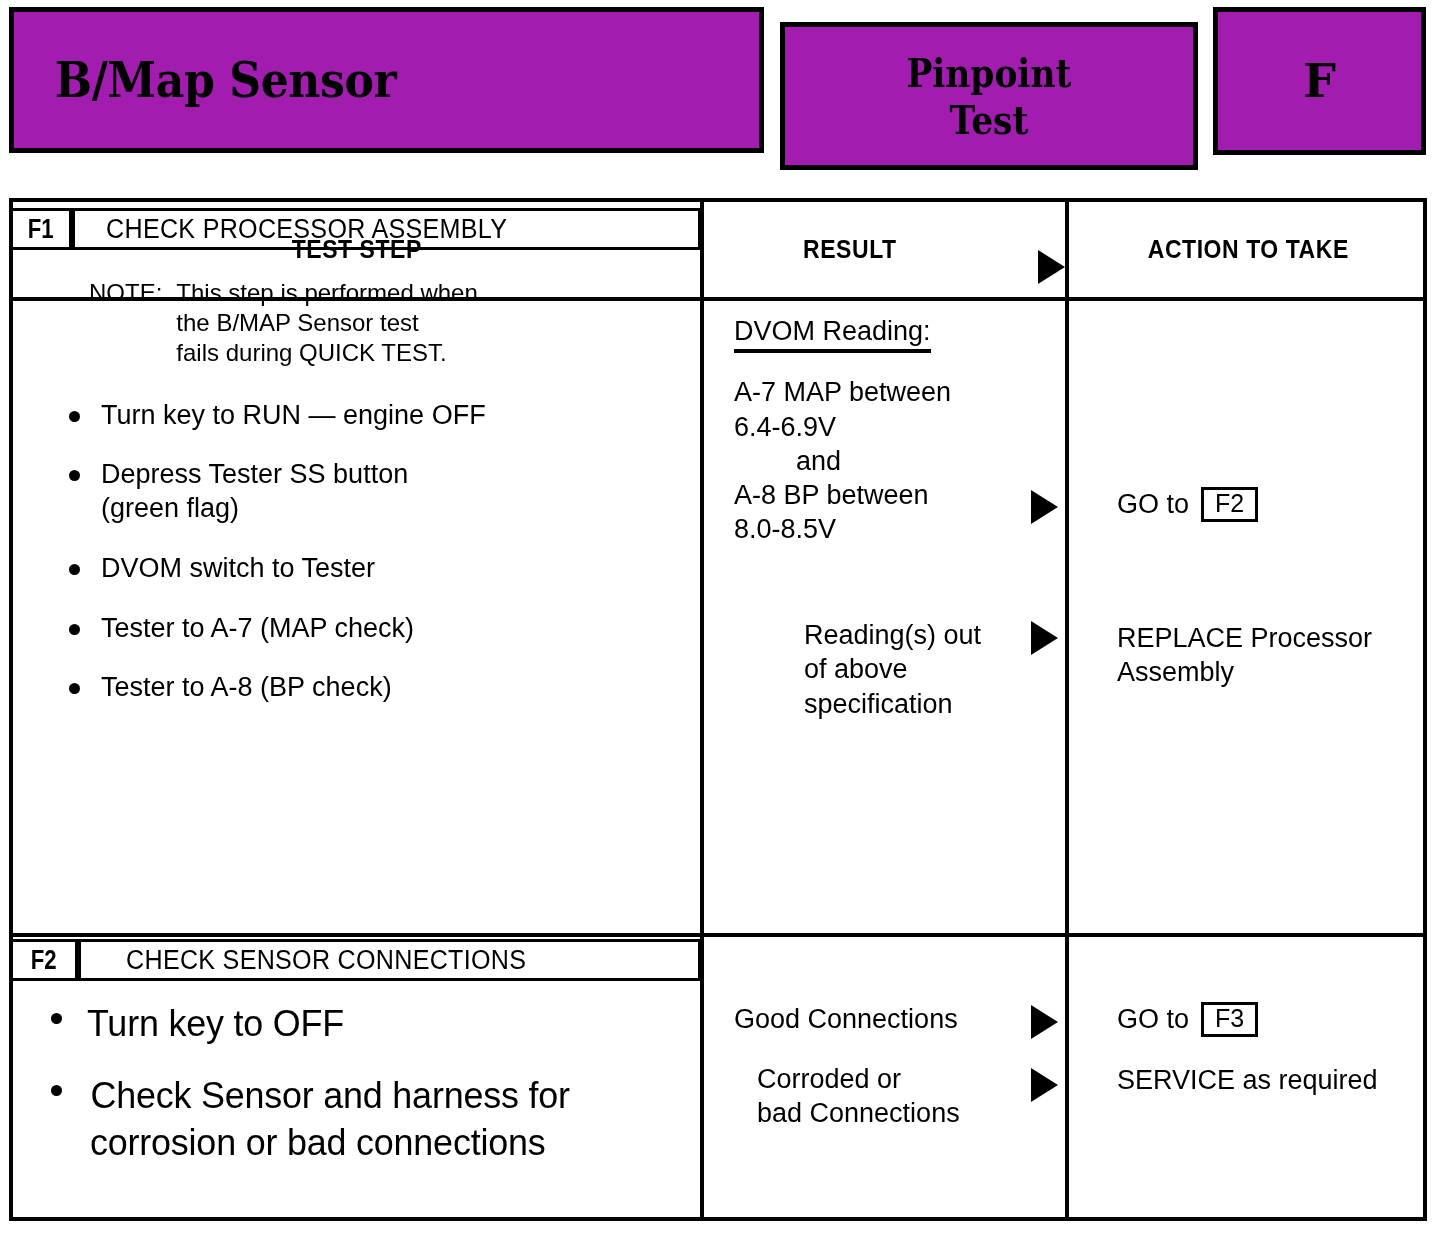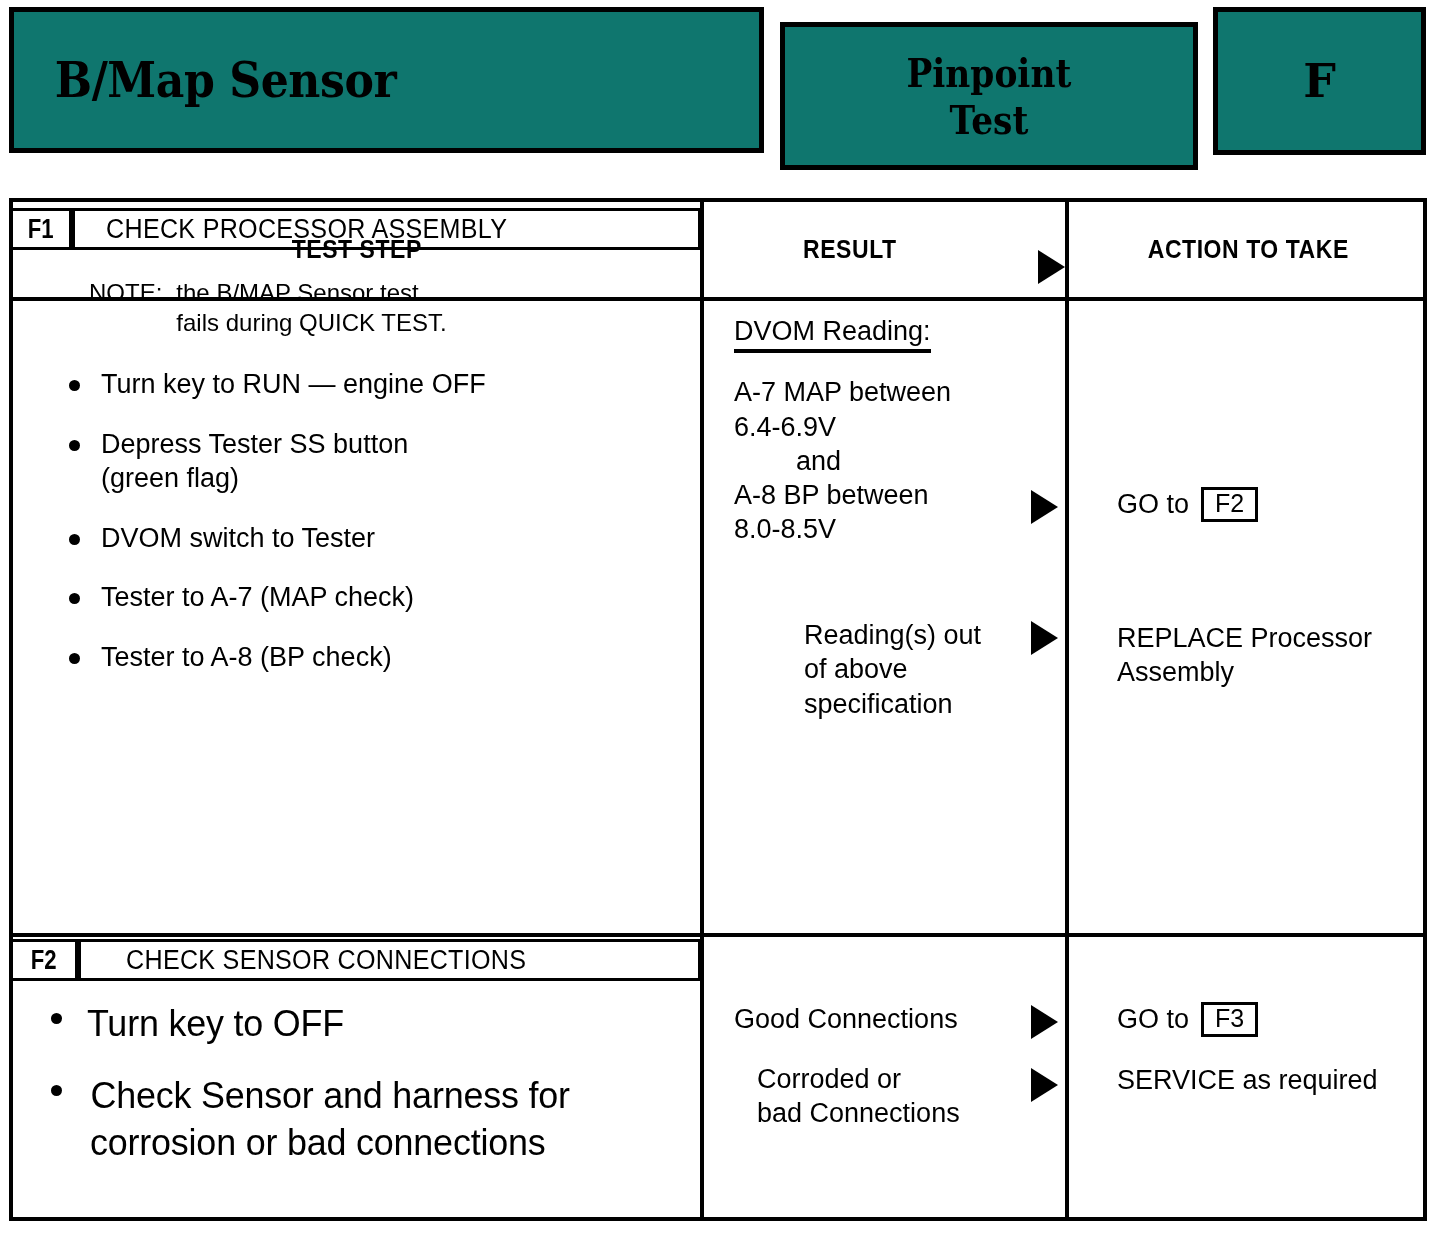--- a/index.html
+++ b/index.html
@@ -20,21 +20,21 @@
   .header-row {
     position: absolute;
     left: 0;
     top: 0;
     width: 1456px;
     height: 160px;
   }
   .hdr-box {
     position: absolute;
     border: 5px solid #000;
-    background: #0f766e;
+    background: #a21caf;
     box-sizing: border-box;
     display: flex;
     align-items: center;
     justify-content: center;
     text-align: center;
   }
   #hdr-title-box {
     left: 9px;
     top: 7px;
     width: 755px;
@@ -339,20 +339,21 @@
     <div class="step-name">
       <span>CHECK PROCESSOR ASSEMBLY</span>
     </div>
   </div>
 
   <div id="f1-body">
 
     <div class="note-block">
       <div class="note-label">NOTE:</div>
       <div class="note-lines">
+        <div>This step is performed when</div>
         <div>the B/MAP Sensor test</div>
         <div>fails during QUICK TEST.</div>
       </div>
     </div>
 
     <div class="bullet-list">
       <div class="bullet-item">
         <div>Turn key to RUN — engine OFF</div>
       </div>
       <div class="bullet-item">

